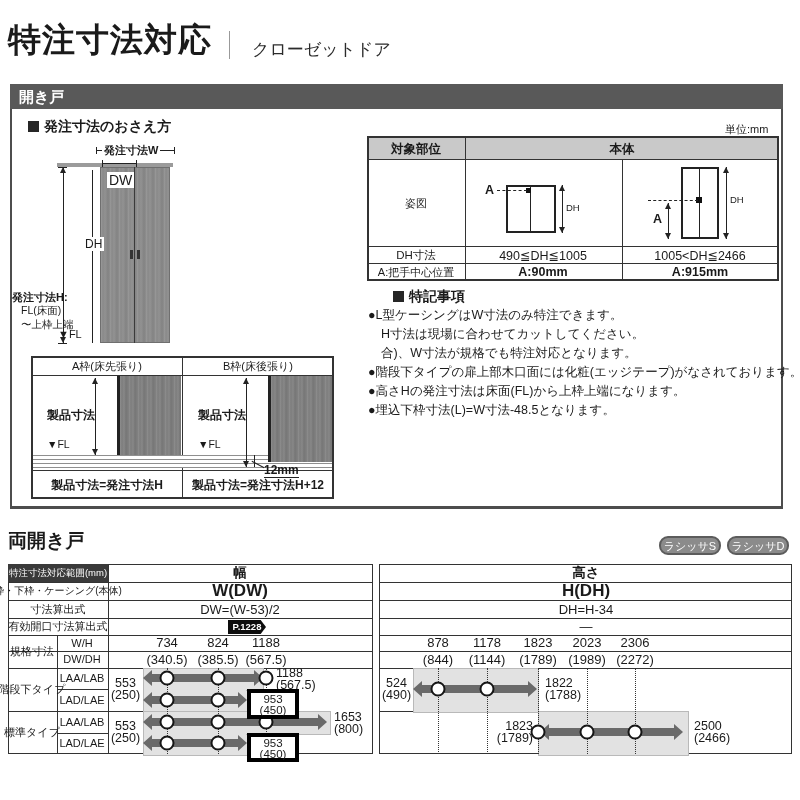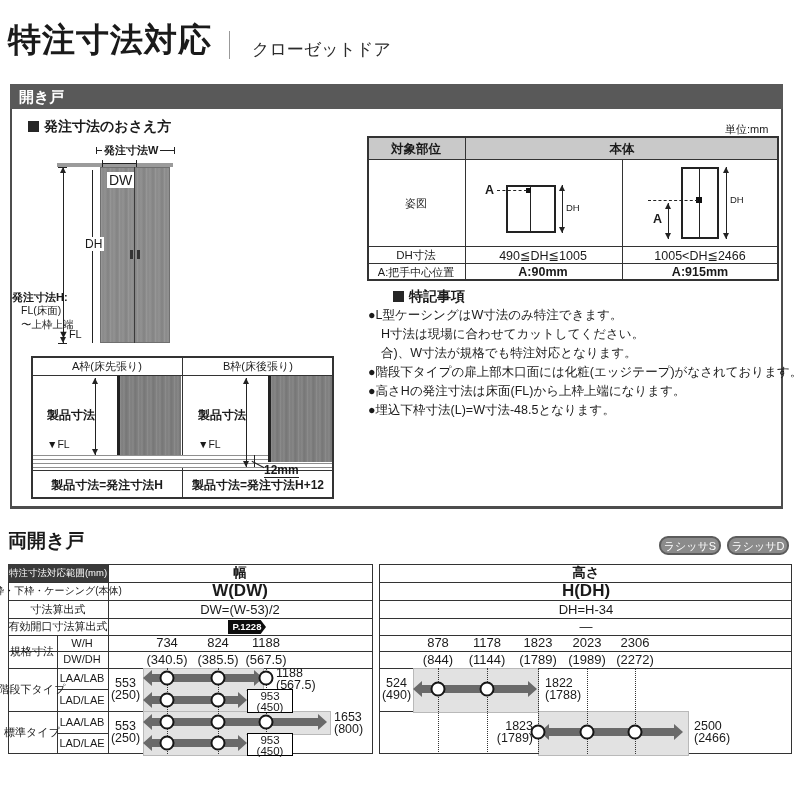--- a/index.html
+++ b/index.html
@@ -28,21 +28,21 @@
   
   .band{position:absolute;background:#e2e2e2;border:1px solid #b9b9b9;z-index:1;}
   .rarrow{position:absolute;height:8px;background:#6a6a6a;z-index:3;}
   .rarrow::before{content:"";position:absolute;left:-9px;top:-4px;width:0;height:0;
     border-top:8px solid transparent;border-bottom:8px solid transparent;border-right:9px solid #6a6a6a;}
   .rarrow::after{content:"";position:absolute;right:-9px;top:-4px;width:0;height:0;
     border-top:8px solid transparent;border-bottom:8px solid transparent;border-left:9px solid #6a6a6a;}
   .dot{position:absolute;width:11px;height:11px;background:#fff;border:2px solid #161616;border-radius:50%;z-index:4;transform:translate(-50%,-50%);}
   .vdot{position:absolute;width:0;border-left:1px dotted #333;z-index:2;}
   .rlab{position:absolute;font-size:12.5px;line-height:11.5px;z-index:5;white-space:nowrap;}
-  .vbox{position:absolute;background:#fff;border:1px solid #000000;z-index:5;font-size:11.5px;line-height:10.5px;text-align:center;padding-top:1px;}
+  .vbox{position:absolute;background:#fff;border:4px solid #000000;z-index:5;font-size:11.5px;line-height:10.5px;text-align:center;padding-top:1px;}
   .ticklab{position:absolute;font-size:13px;transform:translateX(-50%);white-space:nowrap;z-index:5;}
   .celltxt{position:absolute;font-size:11px;transform:translate(-50%,-50%);white-space:nowrap;}
   
   .gbtn{position:absolute;width:62px;height:19px;background:#8b8b8b;border:2px solid #5c5c5c;border-radius:9px;
         color:#fff;font-size:11px;text-align:center;line-height:16px;box-sizing:border-box;cursor:pointer;}
   .badge{position:absolute;background:#0d0d0d;color:#fff;font-size:9.5px;font-weight:bold;text-align:center;line-height:14px;
          clip-path:polygon(0 0,86% 0,100% 50%,86% 100%,0 100%);cursor:pointer;z-index:5;}
   .notes-line{font-size:12.5px;line-height:19px;white-space:nowrap;}
 </style>
 </head>

